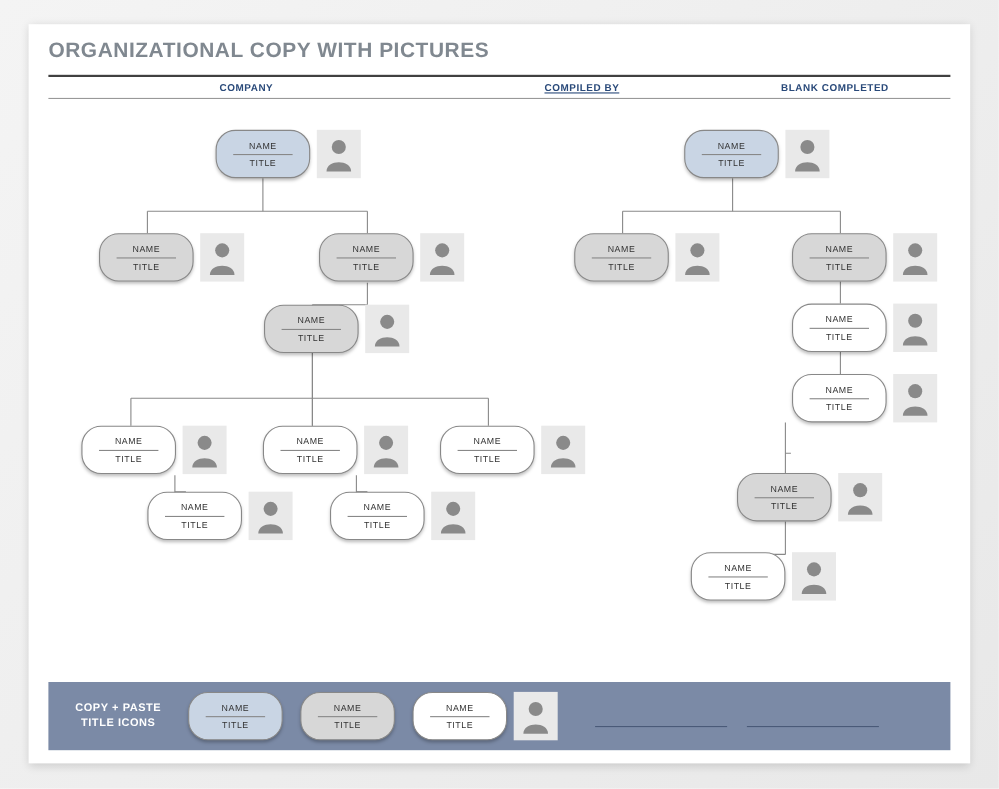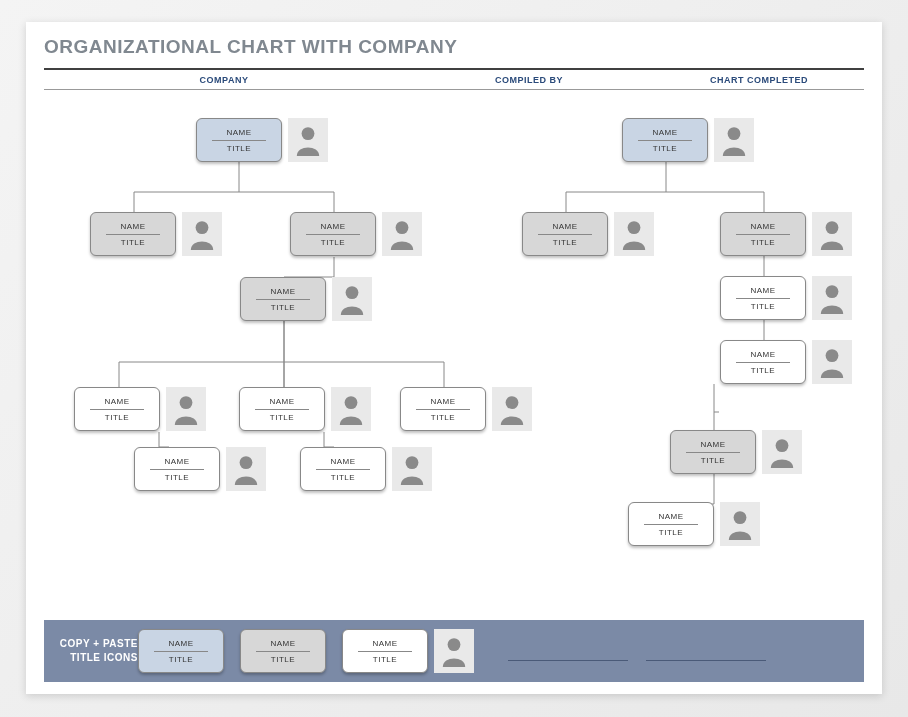--- a/index.html
+++ b/index.html
@@ -32,21 +32,21 @@
     border-bottom: 1px solid #999;
     height: 22px;
     align-items: center;
     font-size: 9px;
     font-weight: 700;
     letter-spacing: 0.5px;
     color: #2a4a7a;
   }
   .meta-label { text-align: center; }
   .meta-company  { width: 360px; }
-  .meta-compiled { width: 250px; }
+  .meta-compiled { width: 250px; text-decoration: underline; }
   .meta-date     { width: 210px; }
 
   .canvas {
     position: relative;
     width: 820px;
     height: 460px;
     margin-top: 12px;
   }
   svg.lines { position:absolute; left:0; top:0; width:820px; height:460px; }
   svg.lines line { stroke:#888; stroke-width:1; }
@@ -54,21 +54,21 @@
   .node {
     position: absolute;
     display: flex;
     align-items: stretch;
     gap: 6px;
   }
   .card {
     width: 86px;
     height: 44px;
     border: 1px solid #888;
-    border-radius: 6px;
+    border-radius: 18px;
     box-shadow: 0 2px 3px rgba(0,0,0,0.25);
     display: flex;
     flex-direction: column;
     align-items: center;
     justify-content: center;
     font-size: 8px;
     letter-spacing: 0.5px;
     color: #333;
   }
   .card .divider { width: 54px; height: 1px; background:#888; margin: 3px 0; }
@@ -90,22 +90,22 @@
     position: absolute;
     left: 18px;
     bottom: 12px;
     width: 820px;
     height: 62px;
     background: #7b8aa6;
     display: flex;
     align-items: center;
   }
   .footer-label {
-    width: 94px;
-    text-align: right;
+    width: 127px;
+    text-align: center;
     color: #fff;
     font-size: 10px;
     font-weight: 700;
     letter-spacing: 0.5px;
     line-height: 1.4;
   }
   .footer-slot {
     display: flex;
     align-items: center;
     gap: 6px;
@@ -116,25 +116,25 @@
     height: 10px;
     border-bottom: 1px solid #4a5a78;
     margin-left: 18px;
     margin-top: 10px;
   }
 </style>
 </head>
 <body>
 
 <div class="page">
-  <div class="title">ORGANIZATIONAL CHART WITH COMPANY</div>
+  <div class="title">ORGANIZATIONAL COPY WITH PICTURES</div>
   <div class="meta">
     <div class="meta-label meta-company">COMPANY</div>
     <div class="meta-label meta-compiled">COMPILED BY</div>
-    <div class="meta-label meta-date">CHART COMPLETED</div>
+    <div class="meta-label meta-date">BLANK COMPLETED</div>
   </div>
 
   <div class="canvas">
     <svg class="lines">
 
       <line x1="195" y1="60" x2="195" y2="90"></line>
       <line x1="90" y1="90" x2="290" y2="90"></line>
       <line x1="90" y1="90" x2="90" y2="110"></line>
       <line x1="290" y1="90" x2="290" y2="110"></line>
 

